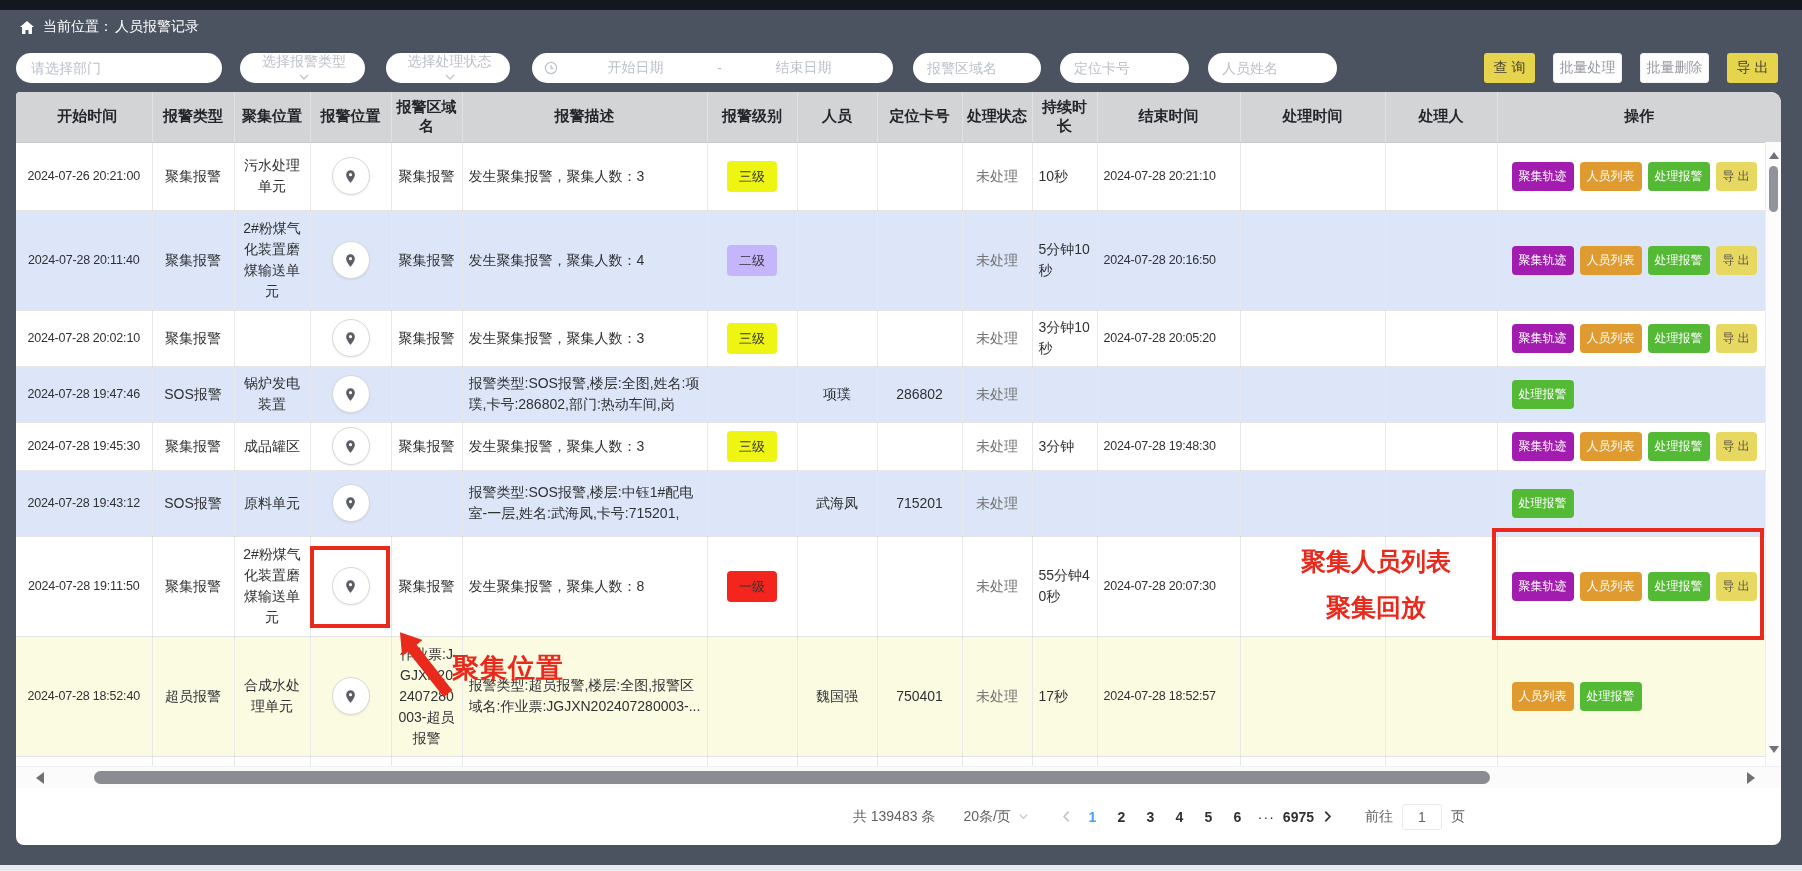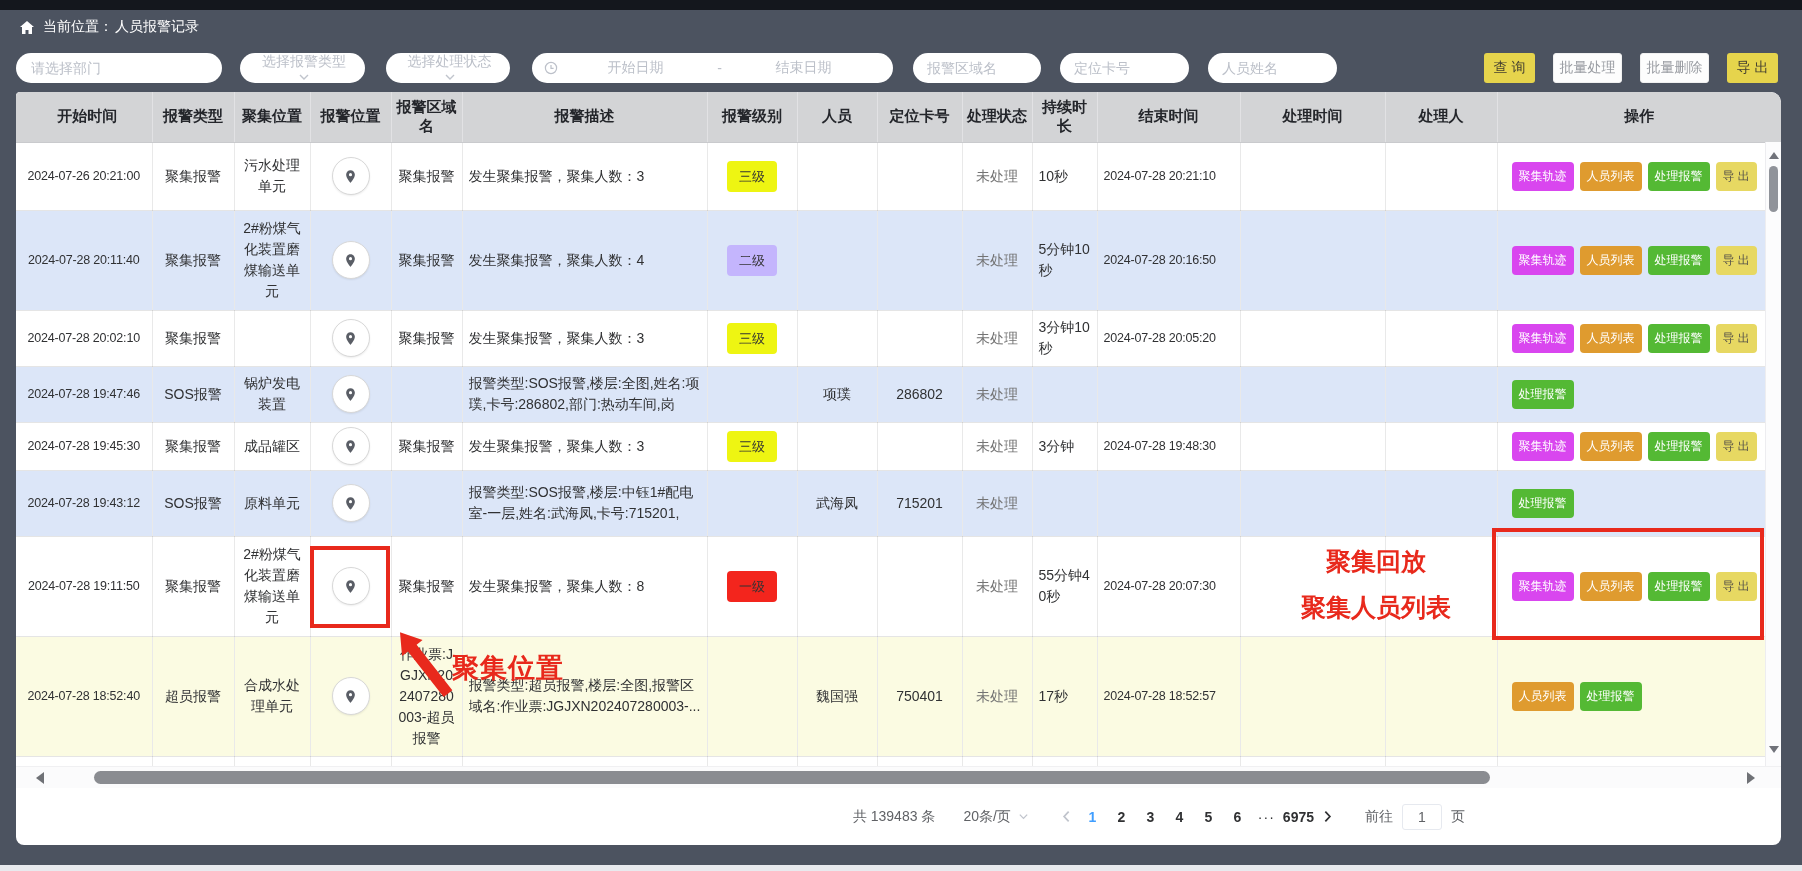--- a/index.html
+++ b/index.html
@@ -56,21 +56,21 @@
   .loc-circle { width:38px; height:38px; border:1px solid #d8d8d8; border-radius:50%; background:#fff;
                 display:flex; align-items:center; justify-content:center; margin:0 auto;
                 box-shadow:0 1px 2px rgba(0,0,0,0.08); cursor:pointer; }
   .badge { display:inline-block; padding:5px 12px; border-radius:4px; font-size:13px; color:#333; }
   .badge-yellow { background:#eef512; }
   .badge-orange { background:#c4b5fd; }
   .badge-red { background:#f3251d; }
   .status-red { color:#737373; }
   .acts { display:flex; align-items:center; justify-content:flex-start; gap:6px; padding-left:8px; }
   .act { border:none; border-radius:4px; padding:6px 7px; font-size:12px; color:#fff; cursor:pointer; white-space:nowrap; font-family:inherit; }
-  .act-track { background:#d946ef;font-family:Liberation Serif, serif; }
+  .act-track { background:#a21caf;font-family:Liberation Serif, serif; }
   .act-list { background:#df9b2f; }
   .act-handle { background:#54b934; }
   .act-export { background:#e7d862; color:#57534a; }
 
   
   .vscroll { position:absolute; right:0; top:50px; width:16px; height:624px; background:#fcfcfd; border-left:1px solid #ededf0; }
   .vs-up { width:0; height:0; border:5px solid transparent; border-bottom:7px solid #70727a; margin:5px auto 0; }
   .vs-thumb { width:9px; height:46px; background:#90939a; border-radius:5px; margin:7px auto 0; cursor:pointer; }
   .vs-down { position:absolute; bottom:8px; left:3px; width:0; height:0; border:5px solid transparent; border-top:7px solid #70727a; }
 
@@ -508,15 +508,15 @@
 
 <div class="bottom-light"></div>
 
 <div class="anno-box1"></div>
 <div class="anno-box2"></div>
 <svg class="anno-arrow" width="76" height="86" viewBox="0 0 76 86">
   <polygon points="38,4 51,24 43.5,24 43.5,82 32.5,82 32.5,24 25,24" fill="#e8291c" transform="rotate(-38 38 43)"></polygon>
 </svg>
 <div class="anno-loc-label">聚集位置</div>
 <div class="anno-right">
+  <div>聚集人员列表</div>
   <div>聚集回放</div>
-  <div>聚集人员列表</div>
 </div>
 
 </body></html>

